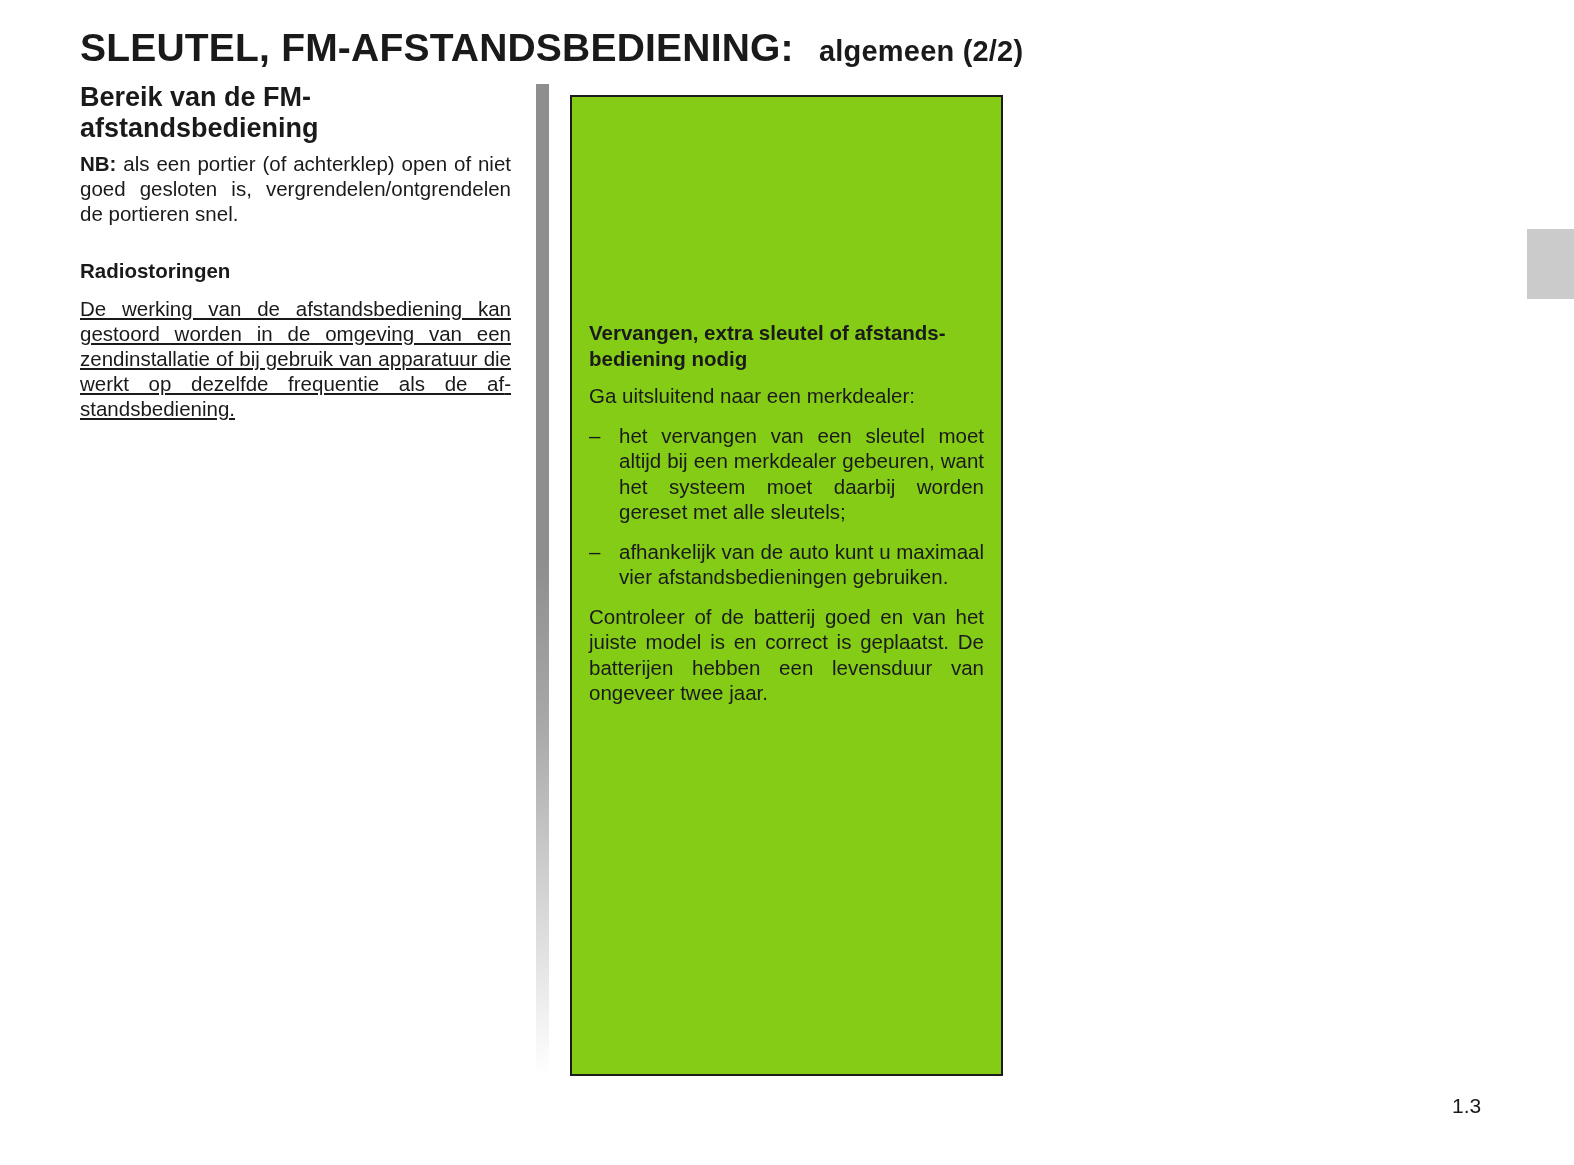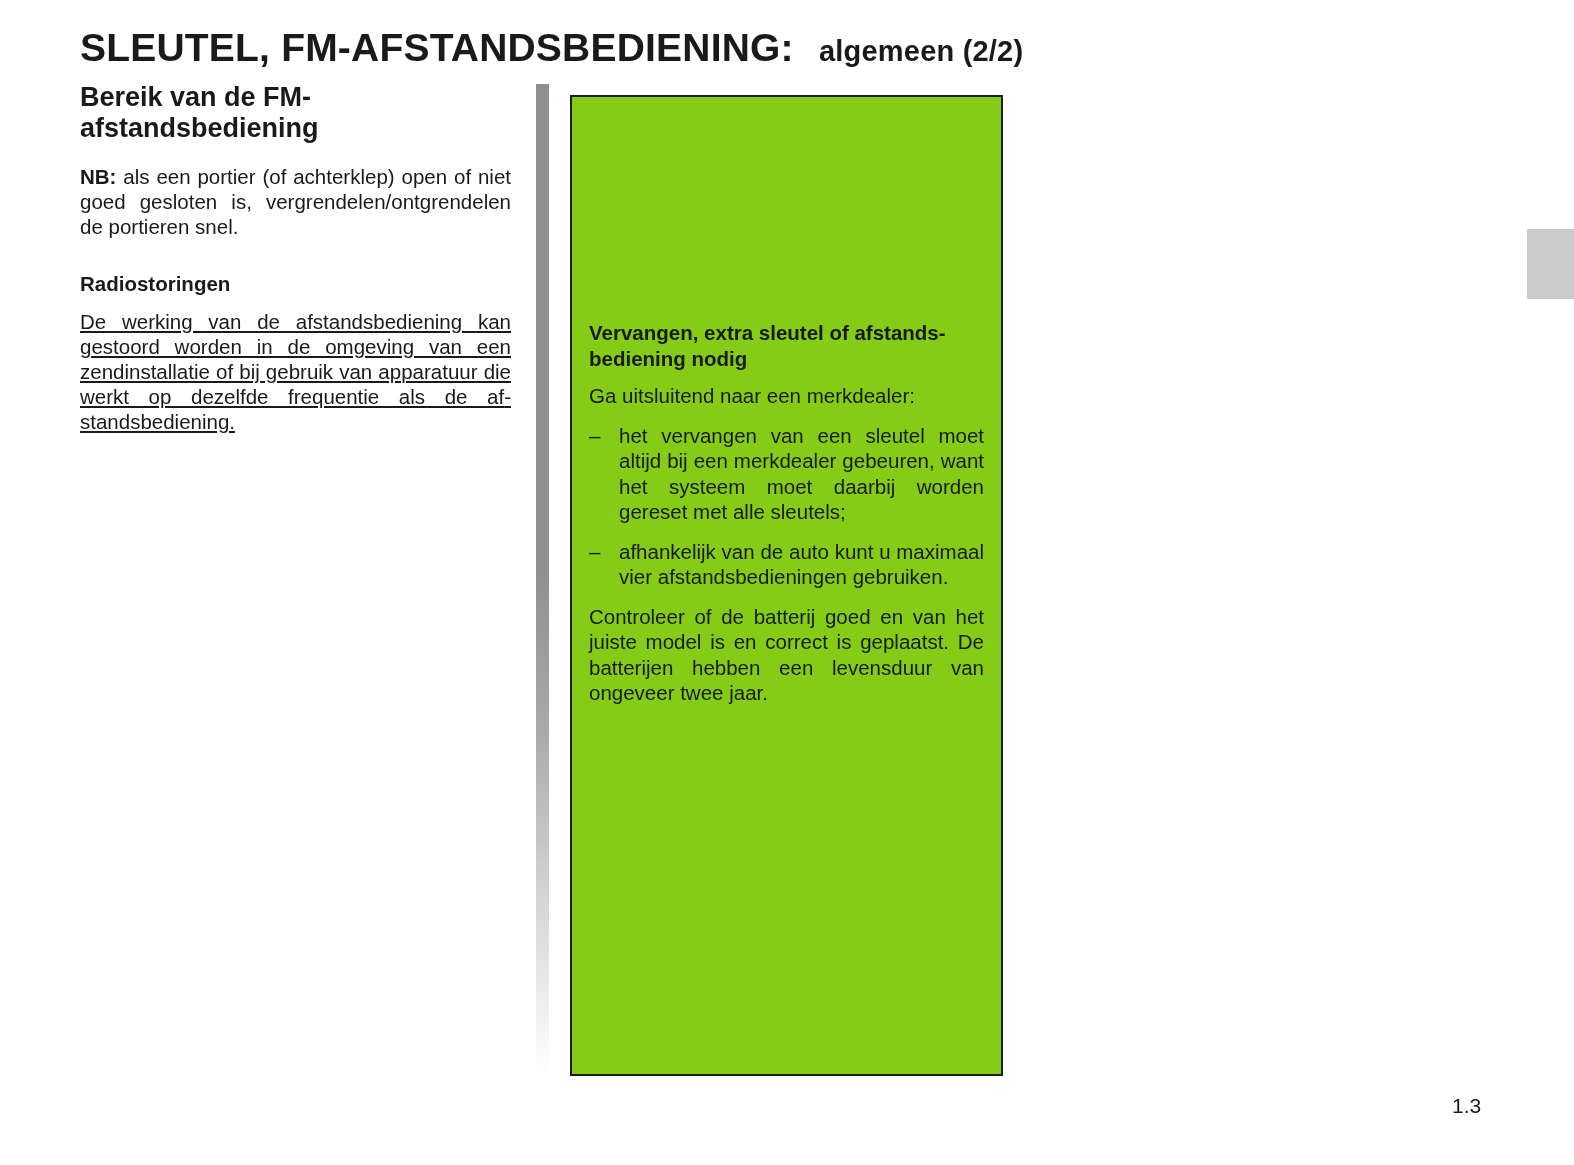--- a/index.html
+++ b/index.html
@@ -33,21 +33,21 @@
     width: 431px;
     font-size: 20.5px;
     line-height: 25px;
     text-align: justify;
   }
   .left-col h2.col-heading {
     font-size: 27px;
     line-height: 31px;
     font-weight: bold;
     text-align: left;
-    margin: 0 0 20px 0;
+    margin: 0 0 7px 0;
   }
   .left-col p { margin: 0 0 17px 0; }
   .left-col .subheading {
     font-size: 20.5px;
     font-weight: bold;
     text-align: left;
     margin: 32px 0 0 0;
   }
   .left-col .after-subheading { margin-top: 13px; text-decoration: underline; }
   b.inline-label { font-weight: bold; }

